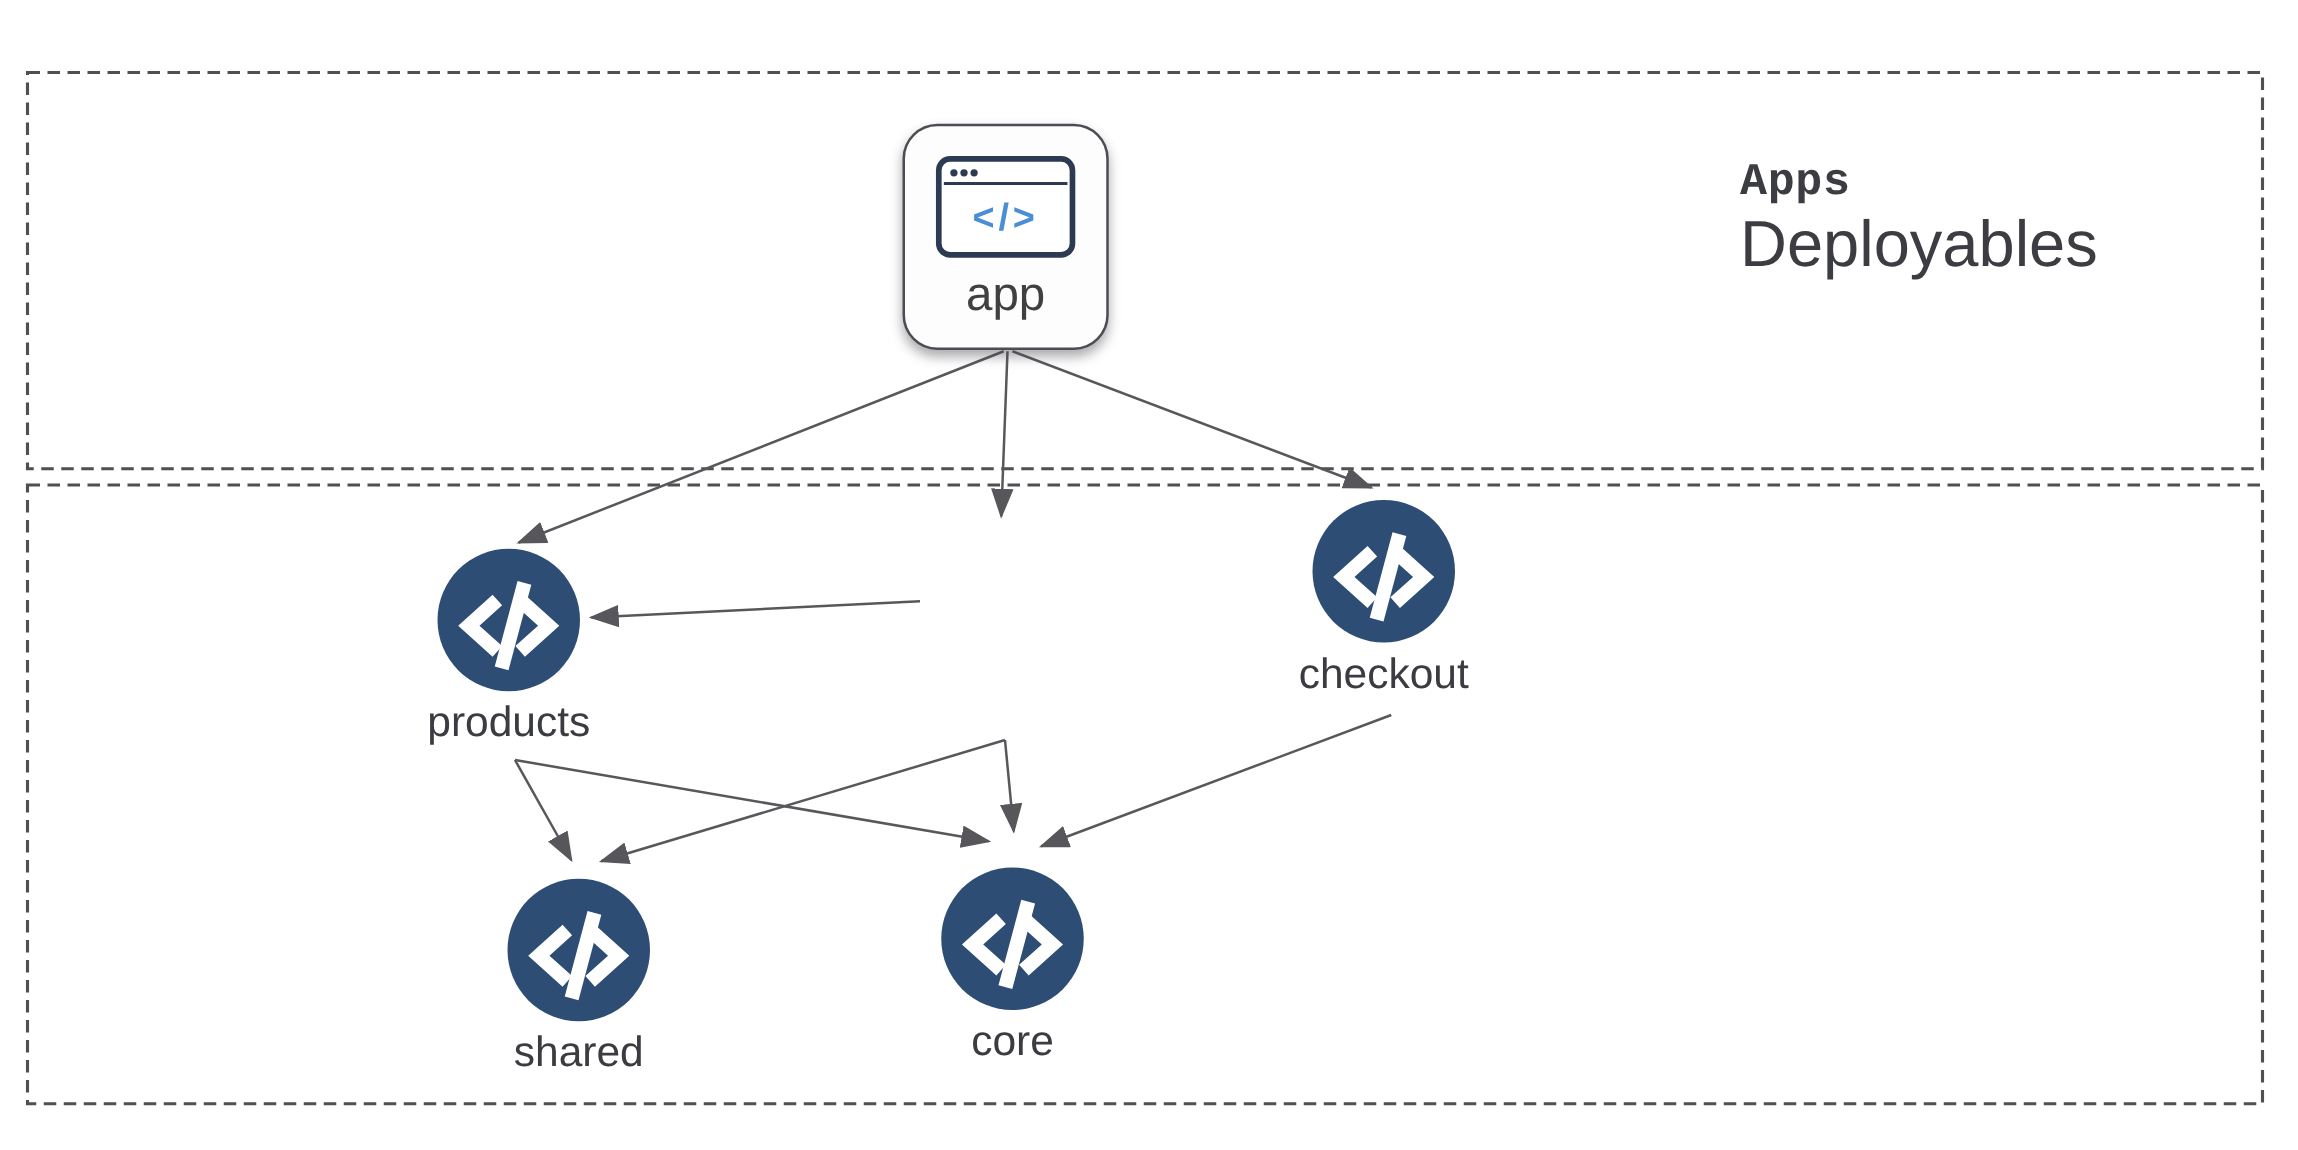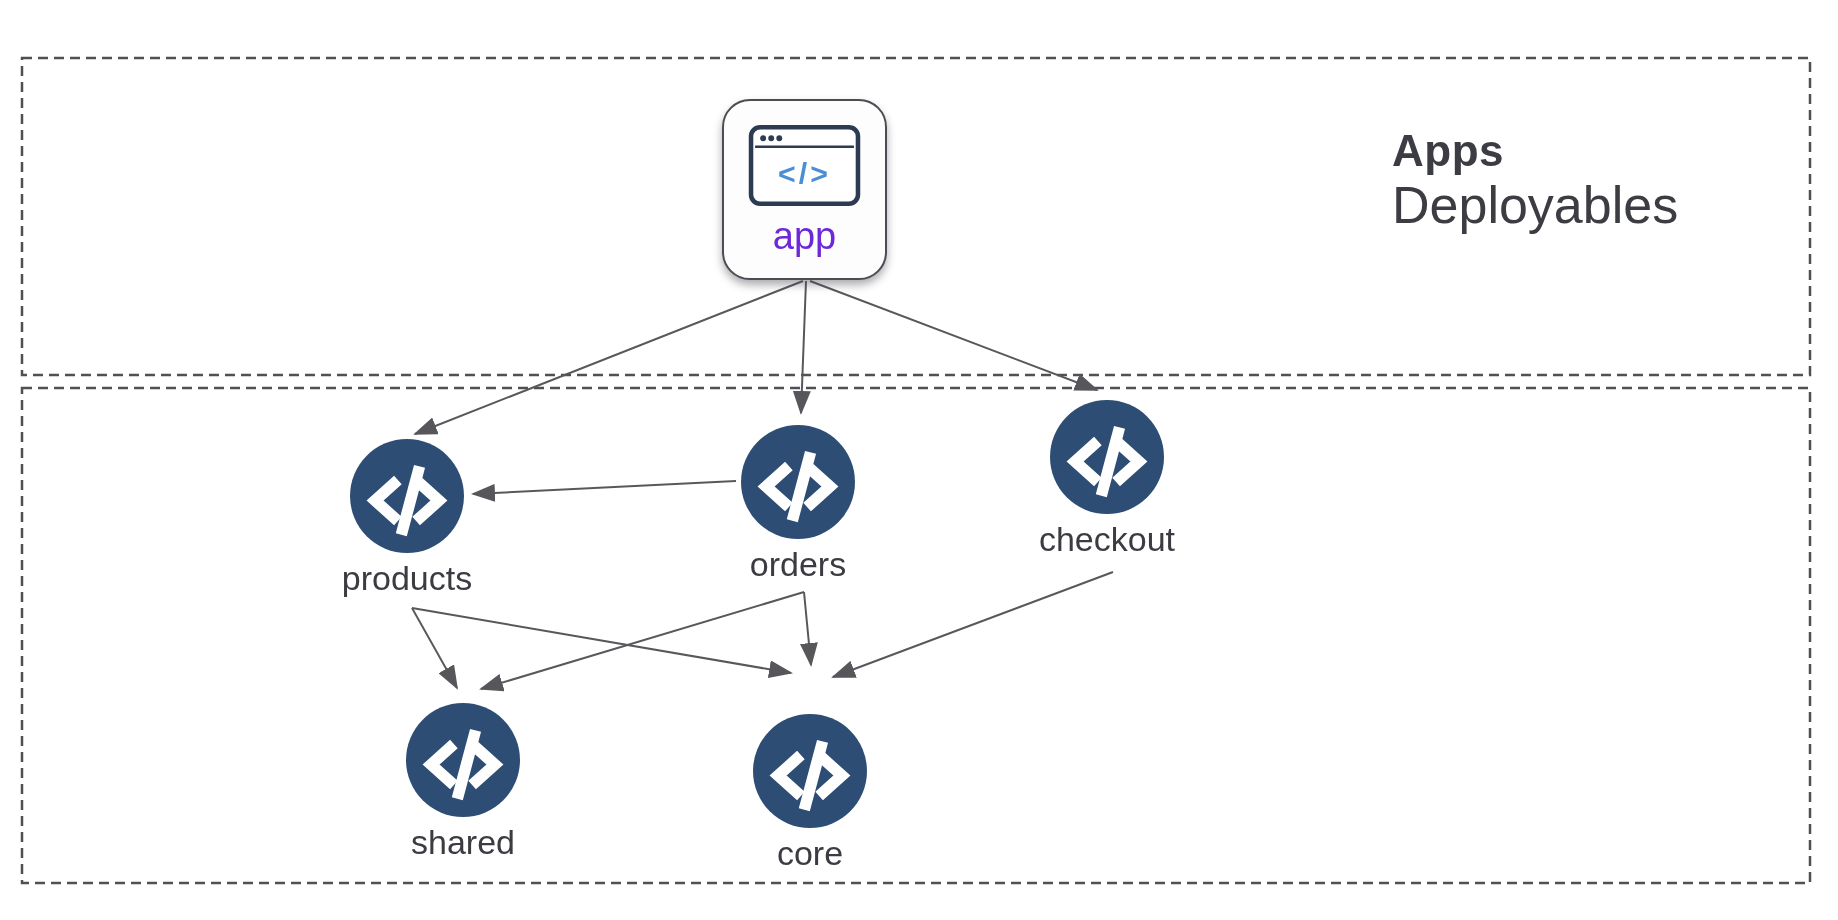--- a/index.html
+++ b/index.html
@@ -31,24 +31,25 @@
   .edge {
     stroke: #58585c;
     stroke-width: 2;
     fill: none;
   }
   .region-label {
     position: absolute;
     color: #3c3c43;
   }
   .region-title {
-    font-size: 44px;
+    font-size: 36px;
     font-weight: 700;
     line-height: 1.12;
     letter-spacing: 0.5px;
+    font-family: Liberation Mono, monospace;
   }
   .region-subtitle {
     font-size: 52px;
     font-weight: 400;
     line-height: 1.18;
   }
   
   .app-node {
     position: absolute;
     left: 722px;
@@ -61,21 +62,21 @@
     border-radius: 28px;
     box-shadow: 0 5px 9px rgba(70, 70, 80, 0.45);
     display: flex;
     flex-direction: column;
     align-items: center;
     justify-content: center;
     gap: 6px;
   }
   .app-label {
     font-size: 38px;
-    color: #6d28d9;
+    color: #404040;
     line-height: 1;
     margin-top: 4px;
   }
   
   .lib-node {
     position: absolute;
     width: 114px;
   }
   .lib-circle {
     display: block;
@@ -144,30 +145,20 @@
     <span class="lib-circle">
       <svg width="114" height="114" viewBox="0 0 100 100">
         <polyline points="42,36 22,54 42,72" fill="none" stroke="#ffffff" stroke-width="10"></polyline>
         <polyline points="58,36 78,54 58,72" fill="none" stroke="#ffffff" stroke-width="10"></polyline>
         <line x1="61" y1="24" x2="45" y2="84" stroke="#ffffff" stroke-width="10"></line>
       </svg>
     </span>
     <div class="lib-label">products</div>
   </div>
 
-  <div class="lib-node" style="left:741px; top:425px">
-    <span class="lib-circle">
-      <svg width="114" height="114" viewBox="0 0 100 100">
-        <polyline points="42,36 22,54 42,72" fill="none" stroke="#ffffff" stroke-width="10"></polyline>
-        <polyline points="58,36 78,54 58,72" fill="none" stroke="#ffffff" stroke-width="10"></polyline>
-        <line x1="61" y1="24" x2="45" y2="84" stroke="#ffffff" stroke-width="10"></line>
-      </svg>
-    </span>
-    <div class="lib-label">orders</div>
-  </div>
 
   <div class="lib-node" style="left:406px; top:703px">
     <span class="lib-circle">
       <svg width="114" height="114" viewBox="0 0 100 100">
         <polyline points="42,36 22,54 42,72" fill="none" stroke="#ffffff" stroke-width="10"></polyline>
         <polyline points="58,36 78,54 58,72" fill="none" stroke="#ffffff" stroke-width="10"></polyline>
         <line x1="61" y1="24" x2="45" y2="84" stroke="#ffffff" stroke-width="10"></line>
       </svg>
     </span>
     <div class="lib-label">shared</div>
@@ -177,21 +168,21 @@
     <span class="lib-circle">
       <svg width="114" height="114" viewBox="0 0 100 100">
         <polyline points="42,36 22,54 42,72" fill="none" stroke="#ffffff" stroke-width="10"></polyline>
         <polyline points="58,36 78,54 58,72" fill="none" stroke="#ffffff" stroke-width="10"></polyline>
         <line x1="61" y1="24" x2="45" y2="84" stroke="#ffffff" stroke-width="10"></line>
       </svg>
     </span>
     <div class="lib-label">checkout</div>
   </div>
 
-  <div class="lib-node" style="left:753px; top:714px">
+  <div class="lib-node" style="left:753px; top:694px">
     <span class="lib-circle">
       <svg width="114" height="114" viewBox="0 0 100 100">
         <polyline points="42,36 22,54 42,72" fill="none" stroke="#ffffff" stroke-width="10"></polyline>
         <polyline points="58,36 78,54 58,72" fill="none" stroke="#ffffff" stroke-width="10"></polyline>
         <line x1="61" y1="24" x2="45" y2="84" stroke="#ffffff" stroke-width="10"></line>
       </svg>
     </span>
     <div class="lib-label">core</div>
   </div>
 

